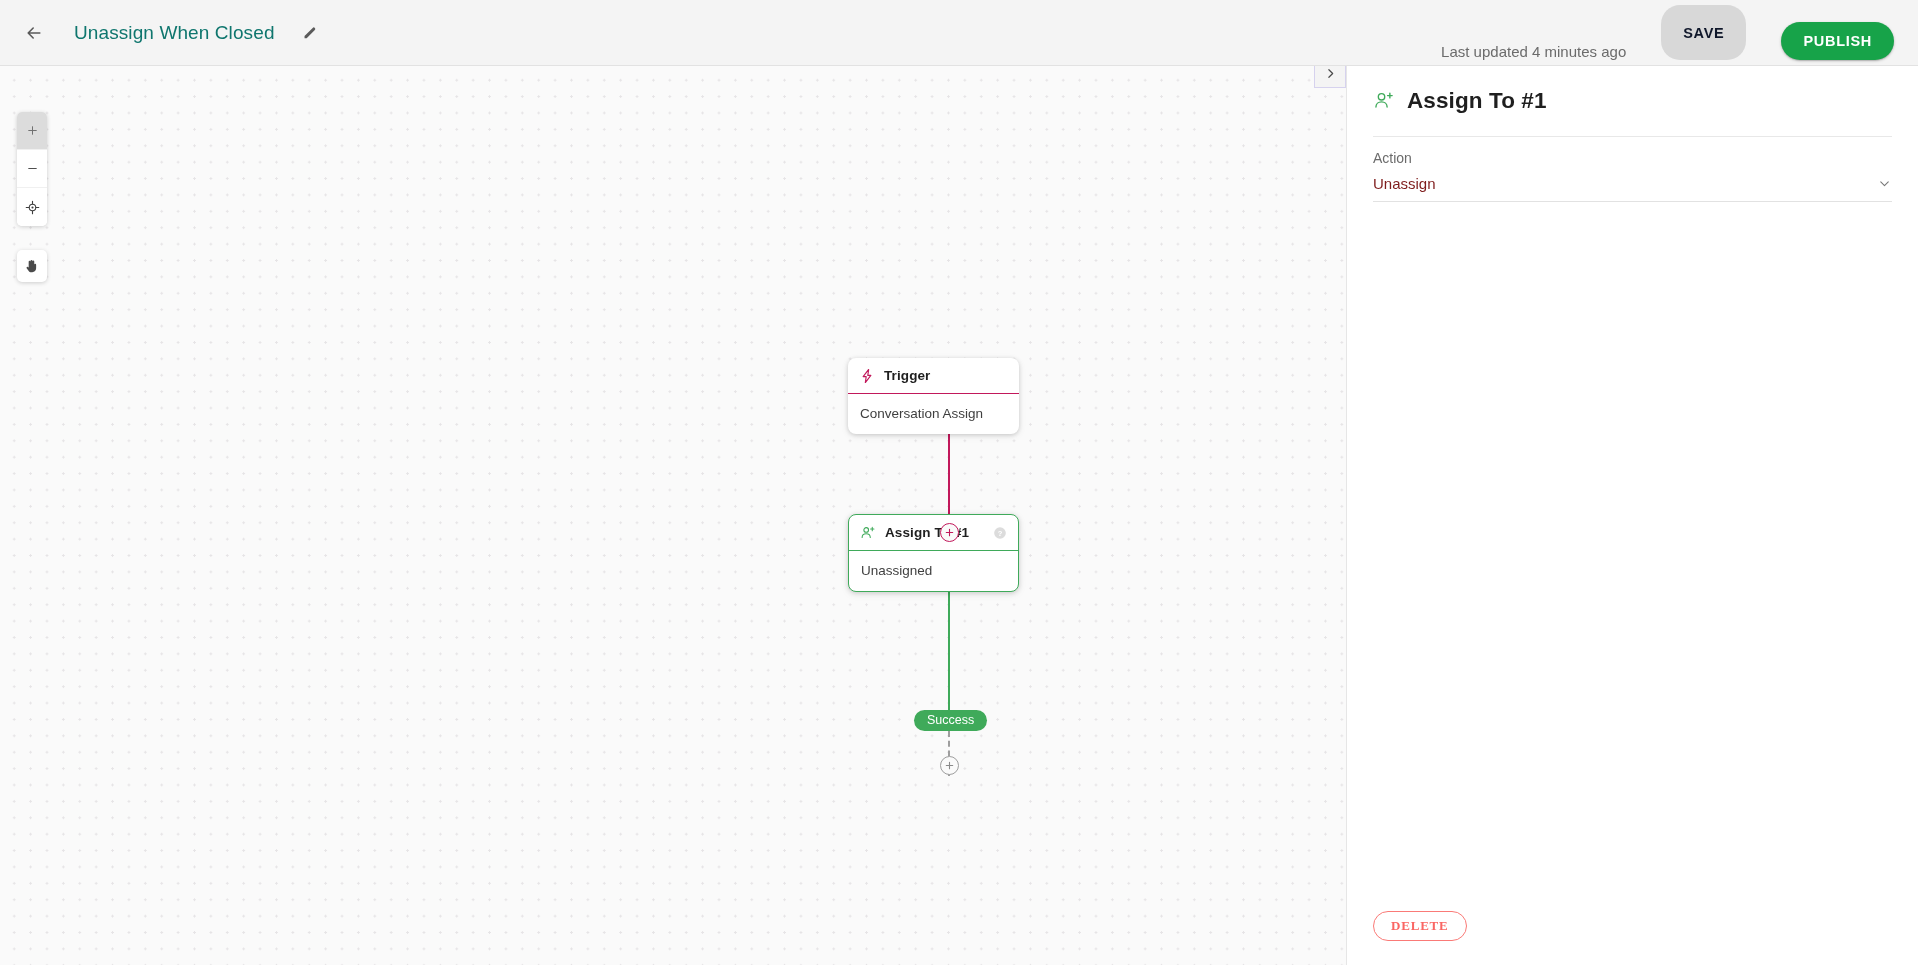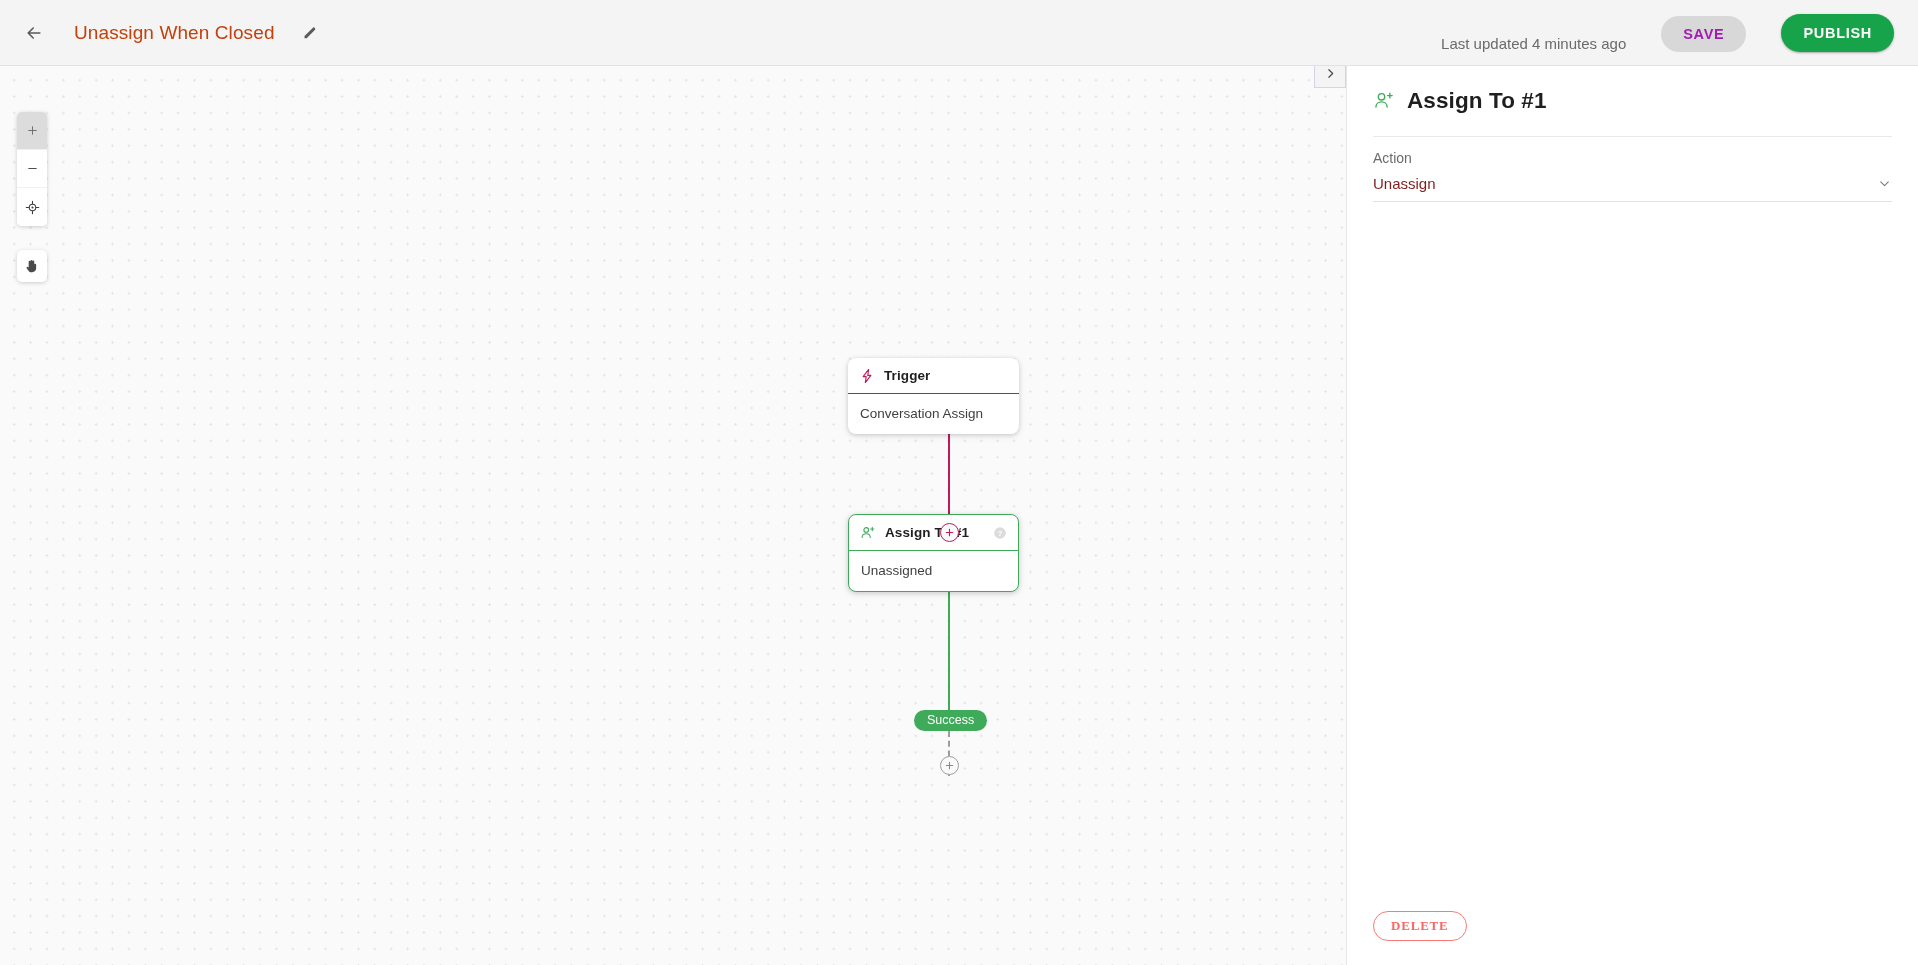--- a/index.html
+++ b/index.html
@@ -18,37 +18,37 @@
     background: #f4f4f4;
     border-bottom: 1px solid #e2e2e2;
     display: flex; align-items: center;
   }
   .back-btn {
     width: 40px; height: 40px; margin-left: 14px;
     display: flex; align-items: center; justify-content: center;
     border-radius: 50%; cursor: pointer; background: transparent;
   }
   .flow-title {
-    font-size: 19px; color: #c2410c; font-weight: 400;
+    font-size: 19px; color: #0f766e; font-weight: 400;
     margin-left: 20px; letter-spacing: .1px; white-space: nowrap;
   }
   .edit-btn {
     width: 34px; height: 34px; margin-left: 18px;
     display: flex; align-items: center; justify-content: center;
     border-radius: 50%; cursor: pointer;
   }
   .topbar-right {
     margin-left: auto; display: flex; align-items: flex-end;
     margin-right: 24px; gap: 35px;
   }
   .last-updated { font-size: 15px; color: #6b6b6b; white-space: nowrap; }
   .btn-save {
-    min-width: 72px; height: 36px; padding: 8px 22px;
+    min-width: 72px; height: 55px; padding: 8px 22px;
     border: none; border-radius: 19px;
-    background: #d8d8d8; color: #a21caf;
+    background: #d8d8d8; color: #0f172a;
     font-size: 14.5px; font-weight: 600; letter-spacing: .7px;
     font-family: "Liberation Sans", sans-serif;
     cursor: default;
   }
   .btn-publish {
     min-width: 98px; height: 38px; padding: 0 22px;
     border: none; border-radius: 19px;
     background: #17a349; color: #ffffff;
     font-size: 14.5px; font-weight: 600; letter-spacing: .7px;
     font-family: "Liberation Sans", sans-serif;

